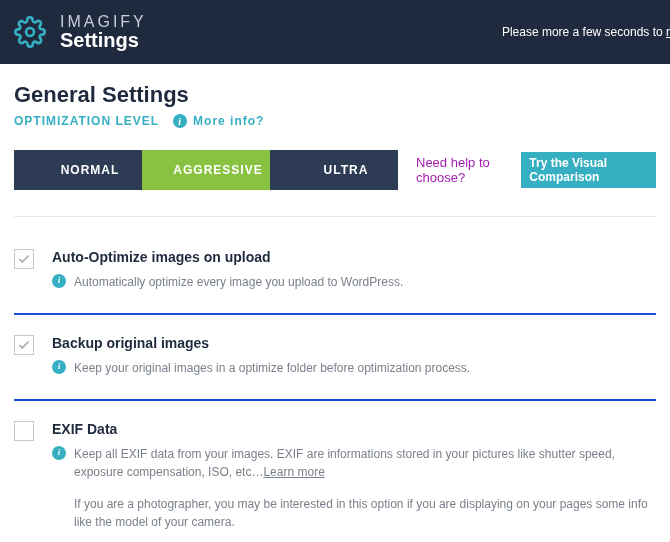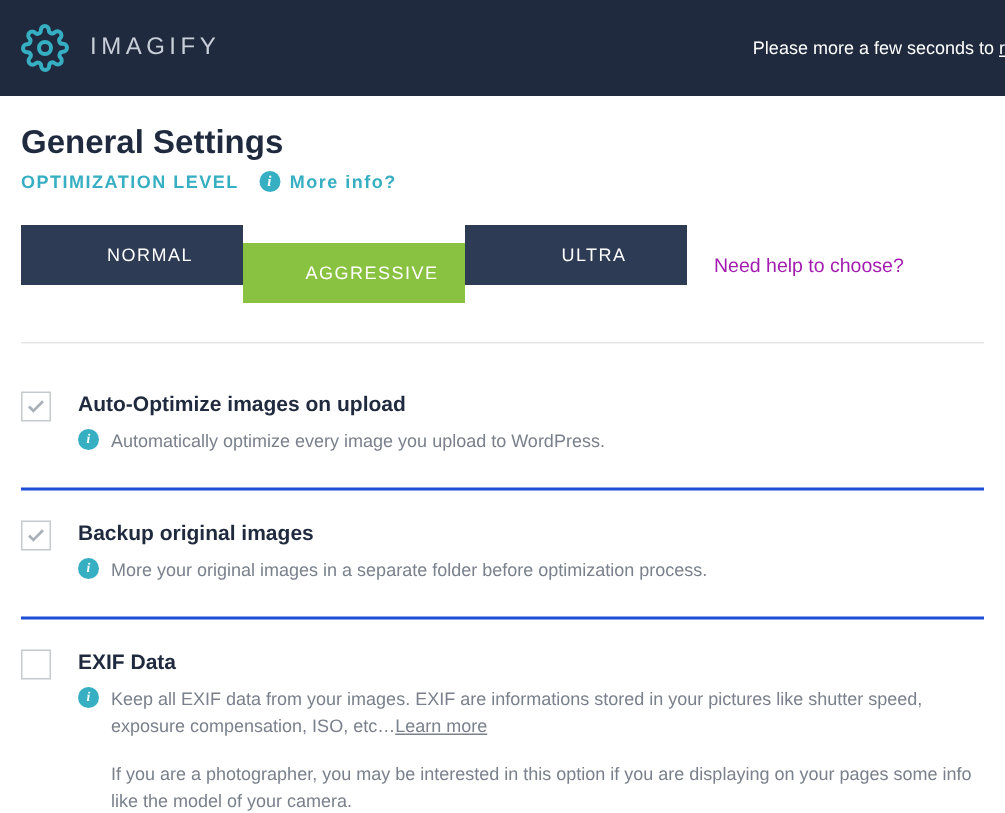--- a/index.html
+++ b/index.html
@@ -12,23 +12,23 @@
   .brand-sub { color: #fff; font-size: 20px; font-weight: 700; margin-top: -2px; }
   .header-right { position: absolute; right: 0; top: 50%; transform: translateY(-50%); color: #fff; font-size: 12px; white-space: nowrap; }
   .header-right a { color: #fff; text-decoration: underline; }
   .content { padding: 18px 14px 0 14px; }
   h1 { color: #1f2a3e; font-size: 22px; font-weight: 700; margin-bottom: 6px; }
   .subhead { display: flex; align-items: center; color: #36afc2; font-size: 12px; letter-spacing: 1px; font-weight: 700; margin-bottom: 22px; }
   .info-sm { width: 14px; height: 14px; border-radius: 50%; background: #36afc2; color: #fff; font-size: 10px; display: inline-flex; align-items: center; justify-content: center; margin: 0 6px 0 14px; font-style: italic; font-family: Georgia, serif; font-weight: bold; }
   .moreinfo { color: #36afc2; font-size: 12px; font-weight: 700; }
   .level-row { display: flex; align-items: center; gap: 0; margin-bottom: 22px; border-bottom: 1px solid #e6e6e6; padding-bottom: 26px; }
   .level-tabs { display: flex; }
-  .tab { width: 148px; height: 40px; display: flex; align-items: center; justify-content: center; font-size: 12px; font-weight: 400; letter-spacing: 1px; color: #fff; cursor: pointer; padding-left: 24px; }
+  .tab { width: 128px; height: 40px; display: flex; align-items: center; justify-content: center; font-size: 12px; font-weight: 700; letter-spacing: 1px; color: #fff; cursor: pointer; padding-left: 24px; }
   .tab-dark { background: #2d3b54; }
-  .tab-active { background: #88c240; margin-top: 12px; }
+  .tab-active { background: #88c240; }
   .help { margin-left: 18px; color: #a21caf; font-size: 13px; }
   .vcomp { background: #36afc2; color: #fff; font-size: 12px; font-weight: 600; padding: 4px 8px; margin-left: 6px; display: inline-block; cursor: pointer; }
   .opt { display: flex; padding: 10px 0 22px 0; border-bottom: 2px solid #1d4ed8; margin-bottom: 10px; }
   .cb { width: 20px; height: 20px; border: 1px solid #c5c9d0; display: flex; align-items: center; justify-content: center; margin-right: 18px; flex-shrink: 0; cursor: pointer; background: #fff; }
   .cb svg { width: 14px; height: 14px; }
   .opt-body { flex: 1; }
   .opt-title { font-size: 14px; font-weight: 700; color: #1f2a3e; margin-bottom: 8px; }
   .opt-desc { font-size: 12px; color: #7a818c; line-height: 1.5; display: flex; }
   .opt-desc .info-dot { width: 14px; height: 14px; border-radius: 50%; background: #36afc2; color: #fff; font-size: 9px; display: inline-flex; align-items: center; justify-content: center; margin-right: 8px; flex-shrink: 0; font-style: italic; font-family: Georgia, serif; font-weight: bold; margin-top: 1px; }
   .opt-desc-text { flex: 1; }
@@ -41,20 +41,21 @@
 
 <div class="header">
   <div class="gear">
     <svg viewBox="0 0 24 24" fill="none" stroke="#36afc2" stroke-width="2">
       <circle cx="12" cy="12" r="3"></circle>
       <path d="M19.4 15a1.65 1.65 0 0 0 .33 1.82l.06.06a2 2 0 1 1-2.83 2.83l-.06-.06a1.65 1.65 0 0 0-1.82-.33 1.65 1.65 0 0 0-1 1.51V21a2 2 0 1 1-4 0v-.09a1.65 1.65 0 0 0-1-1.51 1.65 1.65 0 0 0-1.82.33l-.06.06a2 2 0 1 1-2.83-2.83l.06-.06a1.65 1.65 0 0 0 .33-1.82 1.65 1.65 0 0 0-1.51-1H3a2 2 0 1 1 0-4h.09a1.65 1.65 0 0 0 1.51-1 1.65 1.65 0 0 0-.33-1.82l-.06-.06a2 2 0 1 1 2.83-2.83l.06.06a1.65 1.65 0 0 0 1.82.33h0a1.65 1.65 0 0 0 1-1.51V3a2 2 0 1 1 4 0v.09a1.65 1.65 0 0 0 1 1.51h0a1.65 1.65 0 0 0 1.82-.33l.06-.06a2 2 0 1 1 2.83 2.83l-.06.06a1.65 1.65 0 0 0-.33 1.82v0a1.65 1.65 0 0 0 1.51 1H21a2 2 0 1 1 0 4h-.09a1.65 1.65 0 0 0-1.51 1z"></path>
     </svg>
   </div>
   <div class="brand">
     <div class="brand-logo">IMAGIFY</div>
+    <div class="brand-sub">Settings</div>
   </div>
   <div class="header-right">
     <span>Please more a few seconds to </span><a>r</a>
   </div>
 </div>
 
 <div class="content">
   <h1>General Settings</h1>
   <div class="subhead">
     <span>OPTIMIZATION LEVEL</span>
@@ -62,20 +63,21 @@
     <a class="moreinfo">More info?</a>
   </div>
 
   <div class="level-row">
     <div class="level-tabs">
       <div class="tab tab-dark">NORMAL</div>
       <div class="tab tab-active">AGGRESSIVE</div>
       <div class="tab tab-dark">ULTRA</div>
     </div>
     <span class="help">Need help to choose?</span>
+    <span class="vcomp">Try the Visual Comparison</span>
   </div>
 
   <div class="opt">
     <div class="cb">
       <svg viewBox="0 0 24 24">
           <path fill="none" stroke="#a9b0ba" stroke-width="3" d="M4 12l5 5L20 6"></path>
         </svg>
     </div>
     <div class="opt-body">
       <div class="opt-title">Auto-Optimize images on upload</div>
@@ -89,21 +91,21 @@
   <div class="opt">
     <div class="cb">
       <svg viewBox="0 0 24 24">
           <path fill="none" stroke="#a9b0ba" stroke-width="3" d="M4 12l5 5L20 6"></path>
         </svg>
     </div>
     <div class="opt-body">
       <div class="opt-title">Backup original images</div>
       <div class="opt-desc">
         <span class="info-dot">i</span>
-        <span class="opt-desc-text">More your original images in a separate folder before optimization process.</span>
+        <span class="opt-desc-text">Keep your original images in a optimize folder before optimization process.</span>
       </div>
     </div>
   </div>
 
   <div class="opt opt-last">
     <div class="cb"></div>
     <div class="opt-body">
       <div class="opt-title">EXIF Data</div>
       <div class="opt-desc">
         <span class="info-dot">i</span>

